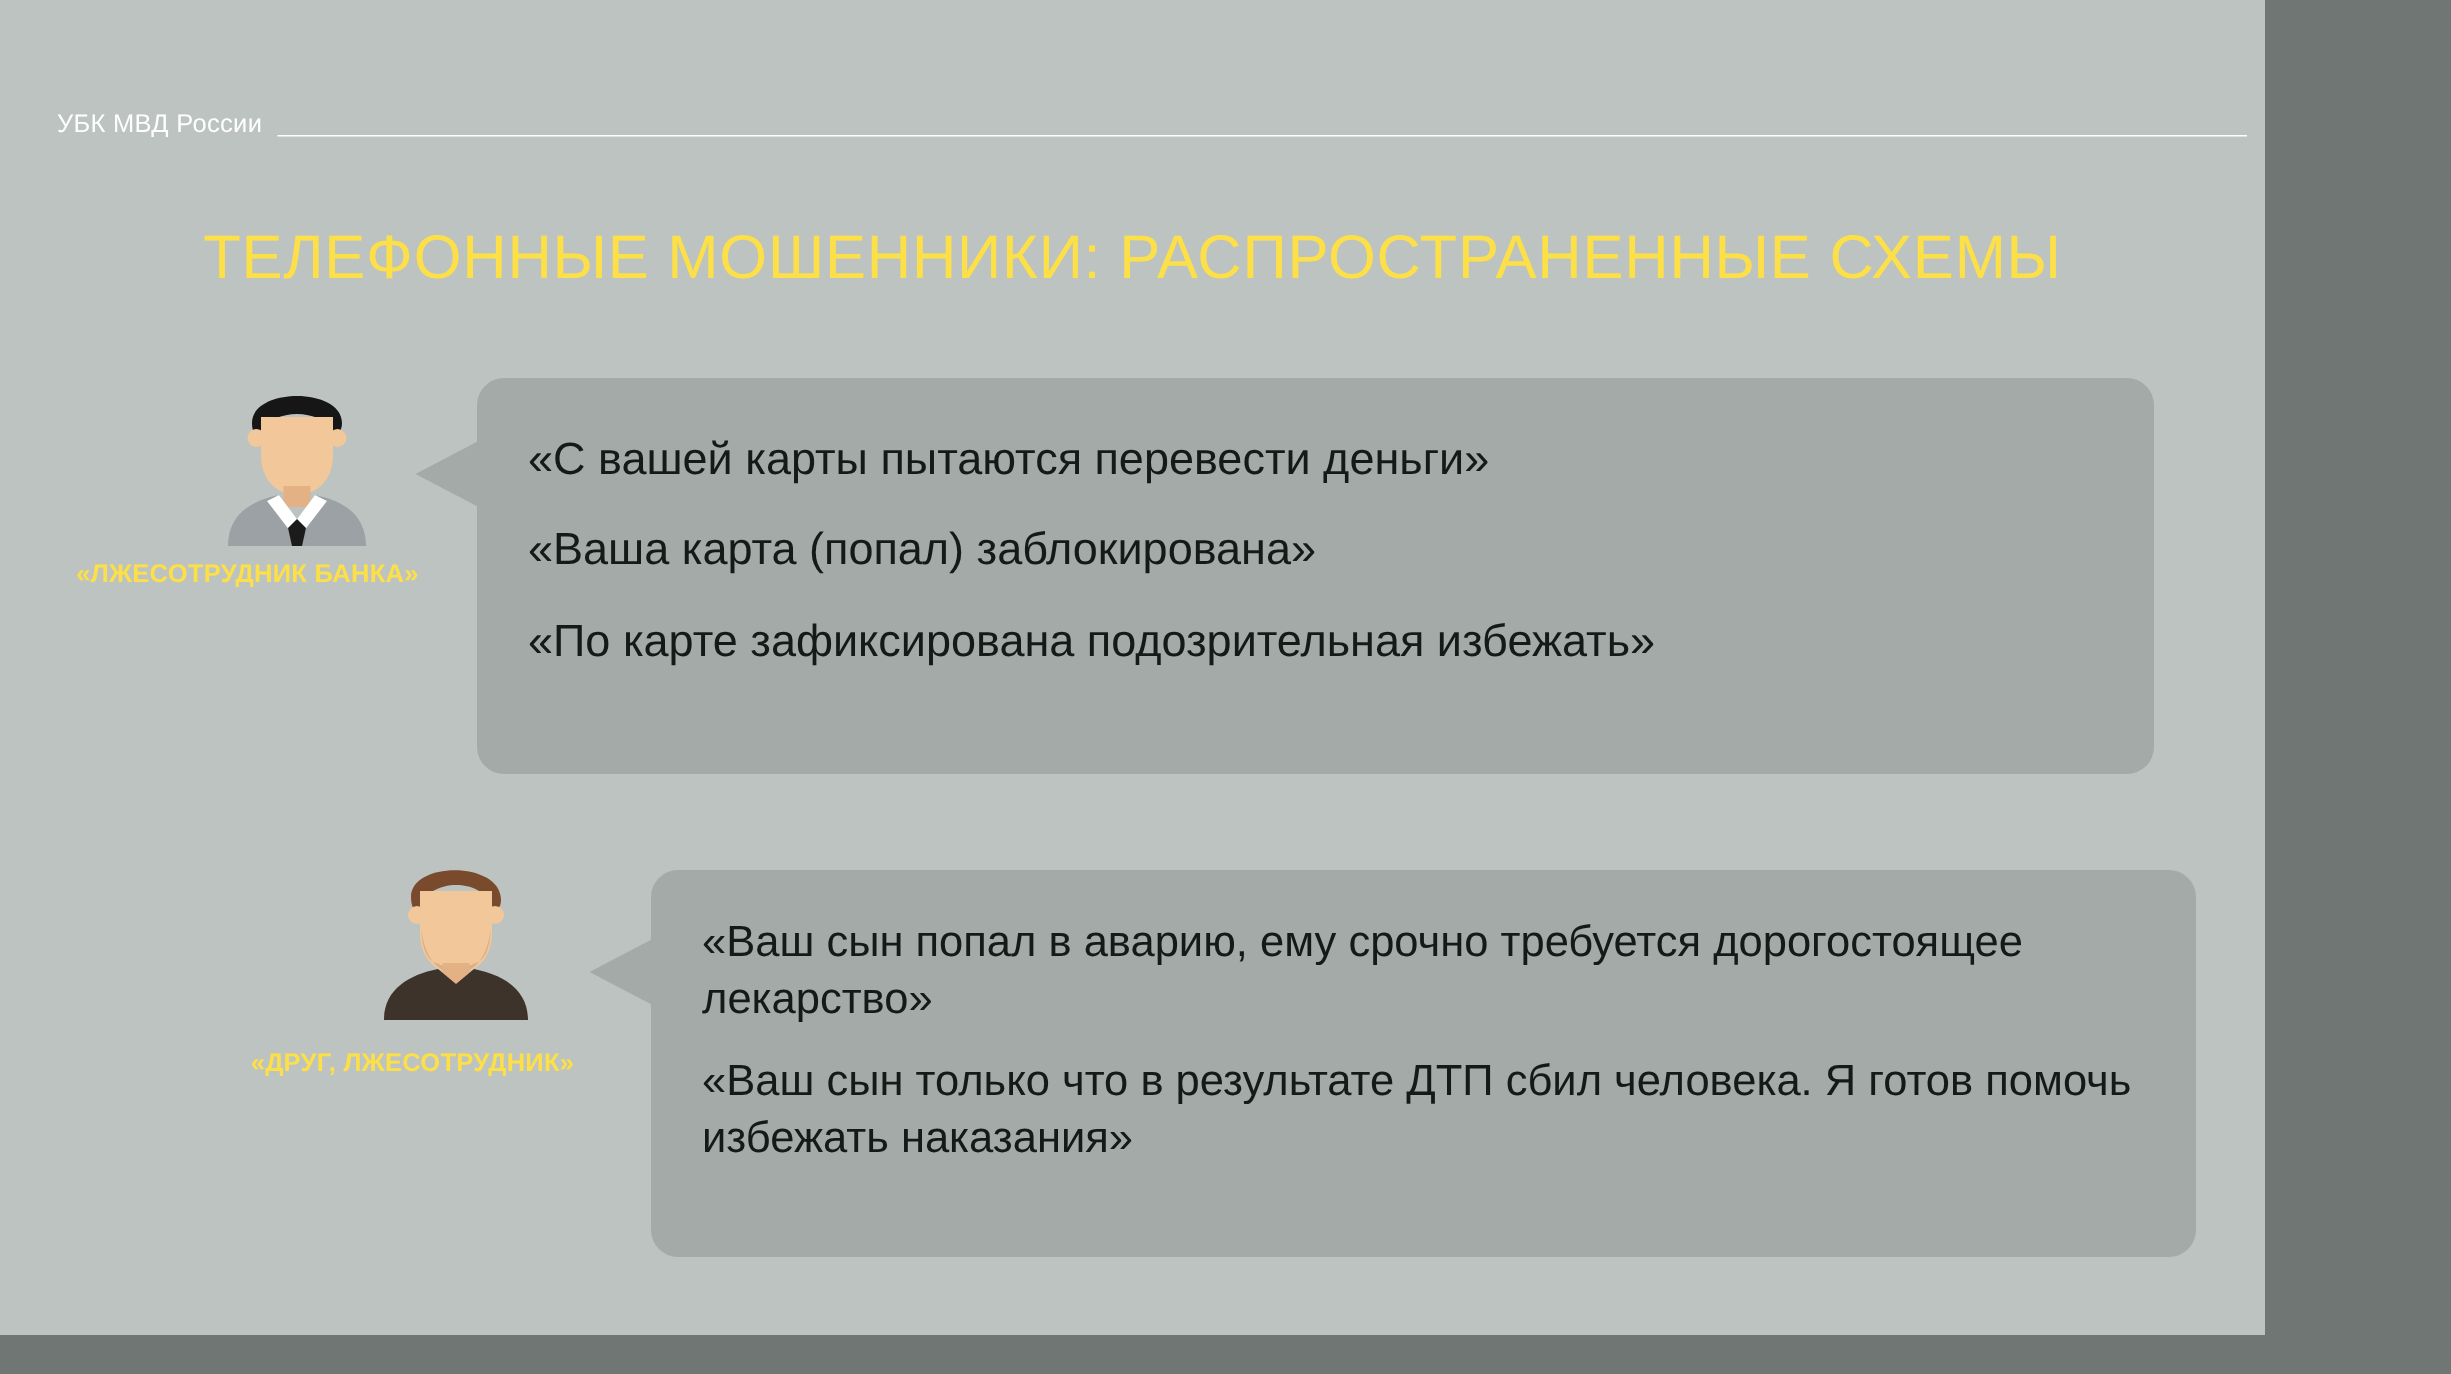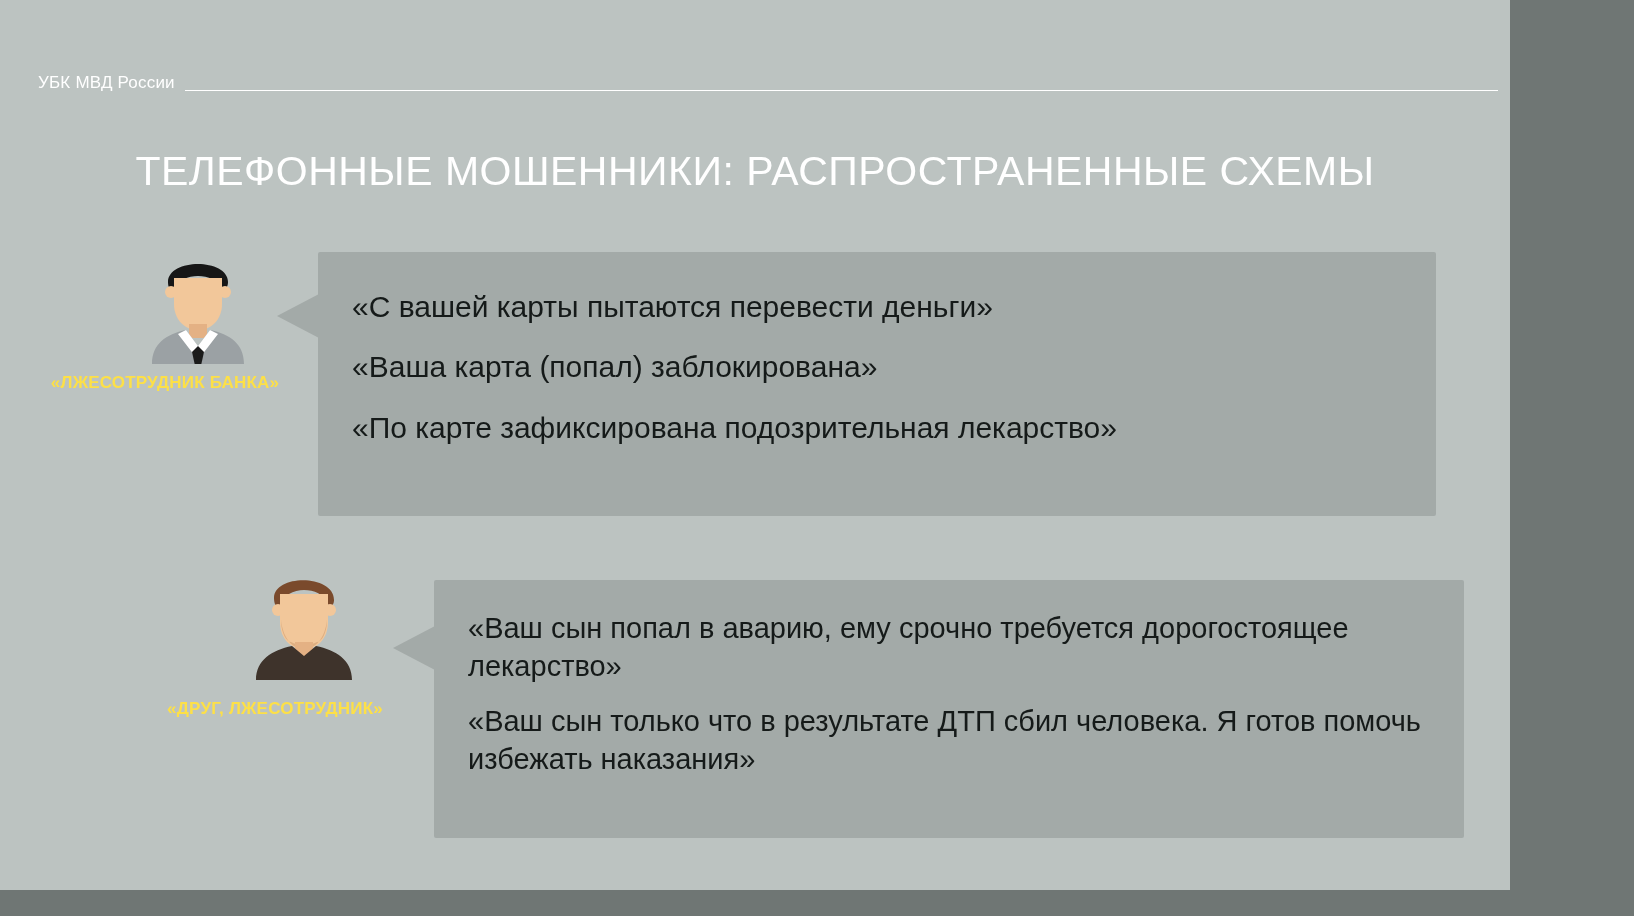--- a/index.html
+++ b/index.html
@@ -69,28 +69,28 @@
     margin-top: 14px;
   }
   
   .title {
     position: absolute;
     left: 0;
     top: 148px;
     width: 1510px;
     text-align: center;
     font-size: 41px;
-    color: #ffffff;
+    color: #fde047;
     letter-spacing: 0.5px;
     font-weight: 400;
   }
   .bubble {
     position: absolute;
     background: #a3aaa8;
-    border-radius: 2px;
+    border-radius: 18px;
     box-sizing: border-box;
   }
   .bubble .tail {
     position: absolute;
     width: 0;
     height: 0;
     border-top: 22px solid transparent;
     border-bottom: 22px solid transparent;
     border-right: 42px solid #a3aaa8;
   }
@@ -181,21 +181,21 @@
       <path d="M60 102 l6 6 l-4 18 l-4 0 l-4 -18 z" fill="#1b1b1b"></path>
     </svg>
   </div>
   <div class="caption" id="caption1">«ЛЖЕСОТРУДНИК БАНКА»</div>
 
   <div class="bubble" id="bubble1">
     <span class="tail"></span>
     <div class="bubble-text">
       <div class="bubble-line">«С вашей карты пытаются перевести деньги»</div>
       <div class="bubble-line">«Ваша карта (попал) заблокирована»</div>
-      <div class="bubble-line">«По карте зафиксирована подозрительная лекарство»</div>
+      <div class="bubble-line">«По карте зафиксирована подозрительная избежать»</div>
     </div>
   </div>
 
   <div class="avatar" id="avatar2">
     <svg viewBox="0 0 112 118" width="112" height="118" aria-hidden="true">
 
       <path d="M26 36 C26 12, 86 12, 86 38 C86 44, 82 46, 80 42 C76 32, 66 28, 56 28 C46 28, 34 33, 32 44 C30 48, 26 44, 26 36 Z" fill="#7a4a2c"></path>
 
       <circle cx="30" cy="48" r="6" fill="#f2c79a"></circle>
       <circle cx="82" cy="48" r="6" fill="#f2c79a"></circle>

